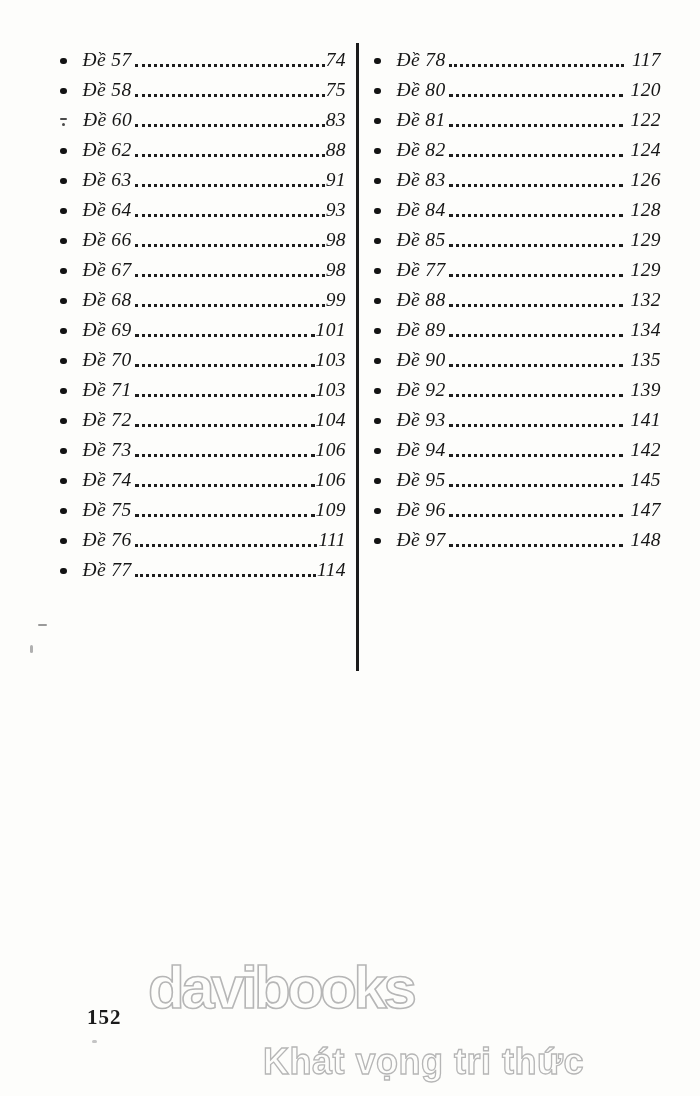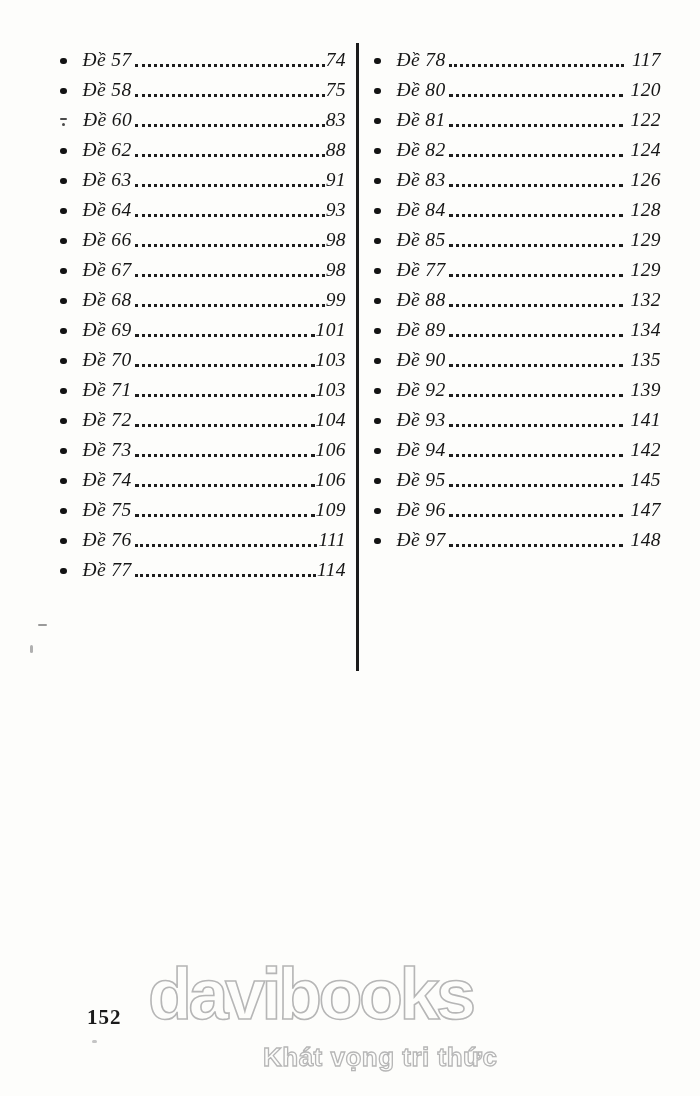--- a/index.html
+++ b/index.html
@@ -103,29 +103,29 @@
     position: absolute;
     font-family: "Liberation Sans", sans-serif;
     font-weight: 700;
     color: transparent;
     pointer-events: none;
     white-space: nowrap;
   }
   .wm-brand {
     left: 148px;
     top: 958px;
-    font-size: 72px;
+    font-size: 60px;
     line-height: 1;
     letter-spacing: -3.5px;
     -webkit-text-stroke: 1.6px #b6b6b6;
   }
   .wm-tagline {
     left: 263px;
     top: 1044px;
-    font-size: 26px;
+    font-size: 36px;
     line-height: 1;
     letter-spacing: 0.5px;
     -webkit-text-stroke: 1.3px #b6b6b6;
   }
 
   
   .artifact {
     position: absolute;
     background: #9a9a9a;
     border-radius: 2px;

